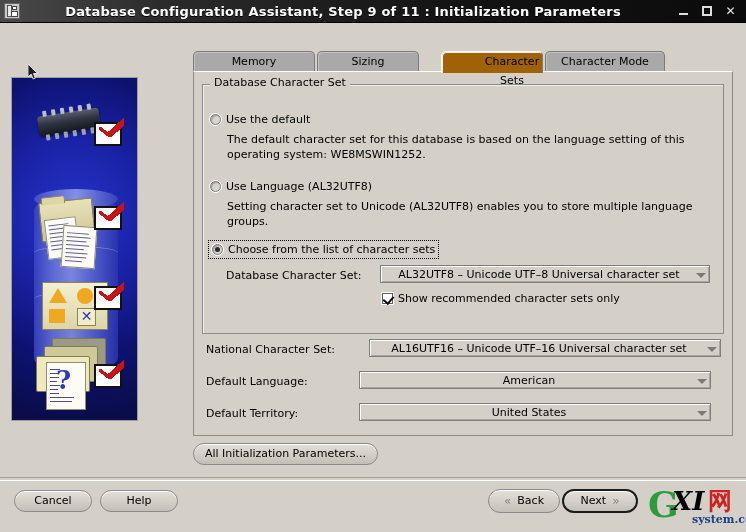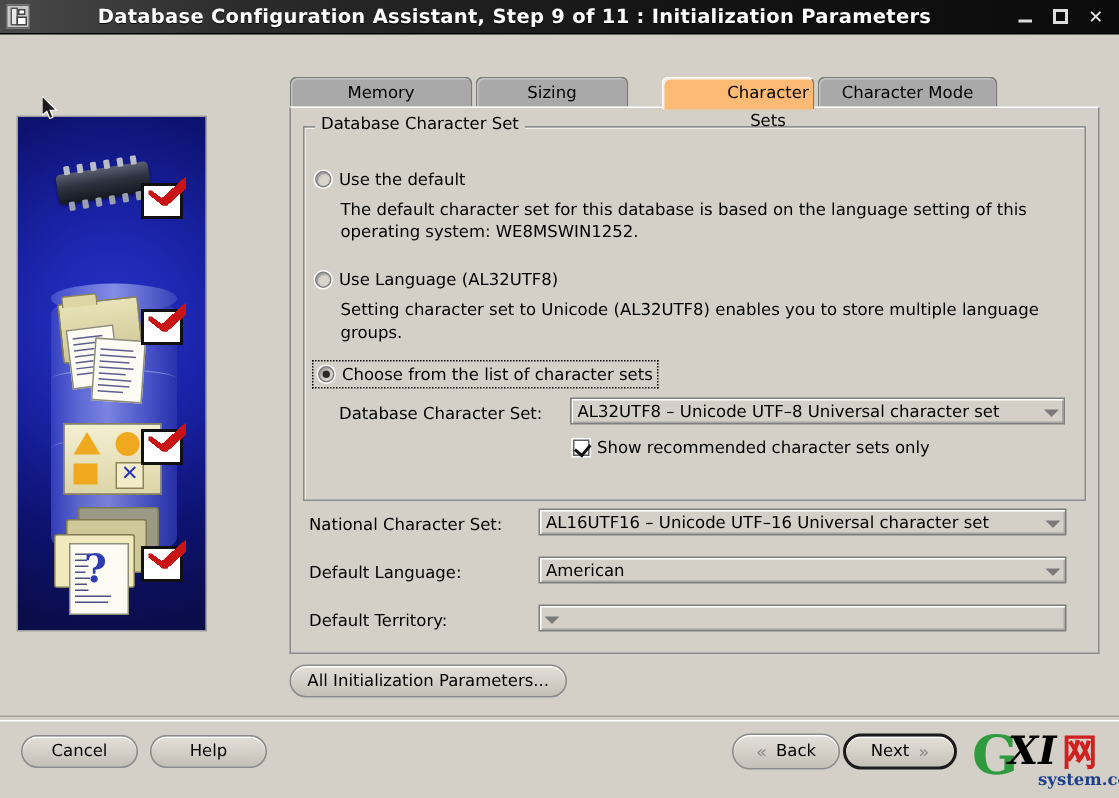--- a/index.html
+++ b/index.html
@@ -137,21 +137,21 @@
   .tabs{position:absolute;left:193px;top:51px;width:540px;height:21px;}
   .tab{
     position:absolute;top:0;height:21px;box-sizing:border-box;
     background:#a9a9a9;border:1px solid #7b7b7b;border-bottom:none;
     border-radius:5px 5px 0 0;
     color:#000;font-size:11px;line-height:19px;text-align:center;
     box-shadow:inset 1px 1px 0 #c2c2c2;
     cursor:default;
   }
   .tab.active{
-    background:#fdba74;border-color:#ffffff #7b7b7b #d6d2ca #ffffff;
+    background:#a16207;border-color:#ffffff #7b7b7b #d6d2ca #ffffff;
     box-shadow:inset 1px 1px 0 #f2efe9;
     z-index:3;height:22px;padding-left:40px;
   }
   .t1{left:0;width:122px;}
   .t2{left:124px;width:102px;}
   .t3{left:248px;width:102px;}
   .t4{left:352px;width:120px;}
 
   
   .panel{
@@ -188,21 +188,21 @@
 
   .desc{position:absolute;font-size:11px;color:#000;line-height:15px;}
 
   .fld-label{position:absolute;font-size:11px;color:#000;}
 
   .combo{
     position:absolute;height:18px;box-sizing:border-box;
     background:#d4d0c8;
     border:1px solid #7f7f7f;
     box-shadow:inset 1px 1px 0 #ffffff, inset -1px -1px 0 #a9a5a0;
-    display:flex;align-items:center;
+    display:flex;align-items:center;text-align:center;
   }
   .combo .val{
     flex:1 1 auto;padding-left:4px;font-size:11px;color:#000;white-space:nowrap;overflow:hidden;
   }
   .combo .arrow{
     flex:0 0 auto;width:16px;height:16px;position:relative;
   }
   .combo .arrow:after{
     content:"";position:absolute;left:3px;top:7px;
     border-left:5px solid transparent;border-right:5px solid transparent;
@@ -384,33 +384,34 @@
       <div class="val">AL32UTF8 – Unicode UTF–8 Universal character set</div>
       <div class="arrow"></div>
     </div>
 
     <div class="cbrow" style="left:188px;top:220px;">
       <div class="cbox on"></div>
       <div class="cb-label">Show recommended character sets only</div>
     </div>
 
     <div class="fld-label" style="left:12px;top:271px;">National Character Set:</div>
-    <div class="combo" style="left:165px;top:267px;width:352px;">
+    <div class="combo" style="left:175px;top:267px;width:352px;">
       <div class="val">AL16UTF16 – Unicode UTF–16 Universal character set</div>
       <div class="arrow"></div>
     </div>
 
     <div class="fld-label" style="left:12px;top:303px;">Default Language:</div>
     <div class="combo" style="left:165px;top:299px;width:352px;">
       <div class="val">American</div>
       <div class="arrow"></div>
     </div>
 
     <div class="fld-label" style="left:12px;top:335px;">Default Territory:</div>
     <div class="combo" style="left:165px;top:331px;width:352px;">
+      <div class="val">United States</div>
       <div class="arrow"></div>
     </div>
   </div>
 
   <div class="rbtn" style="left:193px;top:443px;width:185px;">All Initialization Parameters...</div>
 
   <div class="sep" style="top:477px;"></div>
 
   <div class="rbtn" style="left:14px;top:490px;width:78px;">Cancel</div>
   <div class="rbtn" style="left:100px;top:490px;width:78px;">Help</div>

